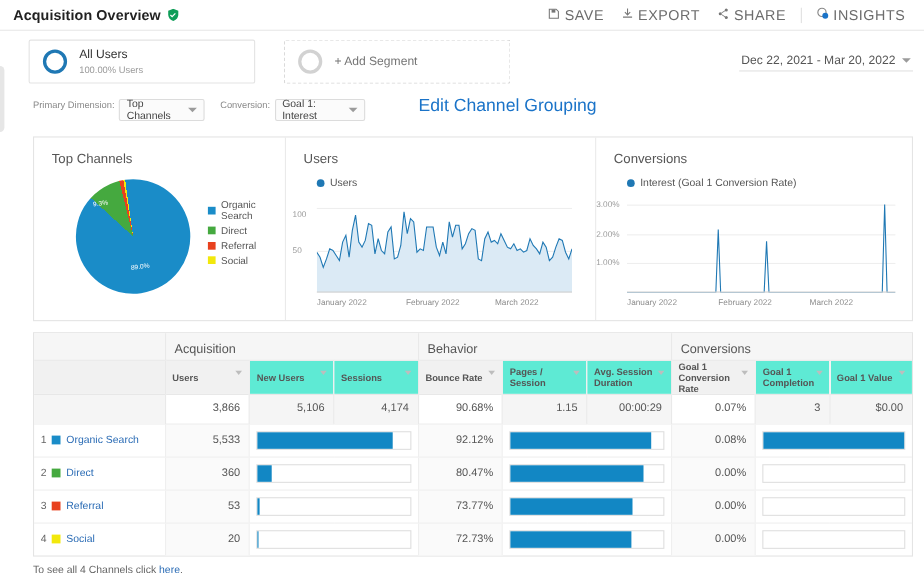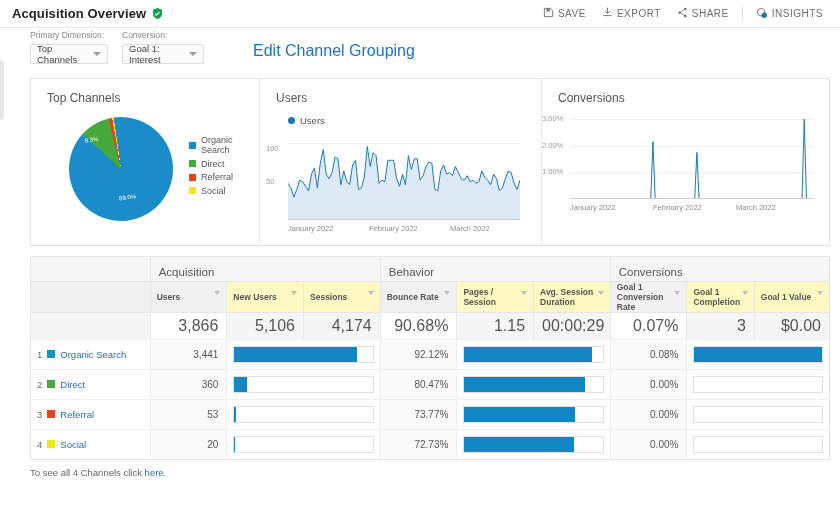--- a/index.html
+++ b/index.html
@@ -20,21 +20,21 @@
     background: #fff;
   }
   .page-title { font-size: 13px; color: #222; font-weight: bold; letter-spacing: .1px; }
   .verified {
     display: inline-block; margin-left: 6px; width: 11px; height: 11px;
     vertical-align: -1px;
   }
   .toolbar { margin-left: auto; display: flex; align-items: center; gap: 2px; }
   .tb-btn {
     display: flex; align-items: center; gap: 4px;
-    padding: 3px 7px; color: #6d6d6d; font-size: 10px;
+    padding: 3px 7px; color: #6d6d6d; font-size: 13px;
     letter-spacing: .5px; cursor: pointer; background: none; border: 0;
     font-family: inherit; text-transform: uppercase;
   }
   .tb-sep { width: 1px; height: 14px; background: #e0e0e0; margin: 0 4px; }
 
   
   .segment-bar { display: flex; align-items: center; padding: 8px 10px 10px 26px; }
   .segment-pill {
     width: 206px; height: 40px; border: 1px solid #e3e3e3; border-radius: 2px;
     background: #fff; display: flex; align-items: center; padding: 0 12px; gap: 11px;
@@ -54,21 +54,21 @@
   .date-range {
     margin-left: auto; font-size: 11px; color: #555;
     border-bottom: 1px solid #e2e2e2; padding: 2px 2px 3px 2px;
     display: flex; align-items: center; gap: 6px; cursor: pointer;
   }
   .caret { border-left: 4px solid transparent; border-right: 4px solid transparent;
            border-top: 4px solid #9b9b9b; display: inline-block; }
 
   
   .dims { display: flex; align-items: flex-end; gap: 14px; padding: 2px 0 0 30px; }
-  .dim-group { display: flex; flex-direction: column; gap: 4px; }
+  .dim-group { display: flex; flex-direction: row; gap: 4px; }
   .dim-label { font-size: 8.5px; color: #8a8a8a; }
   .dim-select {
     border: 1px solid #dcdcdc; border-radius: 2px; background: #fbfbfb;
     height: 20px; display: flex; align-items: center; justify-content: space-between;
     padding: 0 6px; font-size: 9.5px; color: #444; gap: 10px; cursor: pointer;
   }
   .dim-select.w1 { width: 78px; }
   .dim-select.w2 { width: 82px; }
   .edit-link { color: #1a73c8; font-size: 16px; cursor: pointer; margin-bottom: 4px; margin-left: 35px; }
 
@@ -107,26 +107,26 @@
   table { border-collapse: collapse; width: 100%; table-layout: fixed; }
   .grp-row td { height: 24px; font-size: 11.5px; color: #555; padding-left: 8px;
                 background: #f6f6f6; vertical-align: bottom; padding-bottom: 3px; }
   .grp-row td.grp { border-left: 1px solid #e9e9e9; }
   .hdr-row th {
     height: 26px; font-size: 8.5px; color: #555; font-weight: bold;
     text-align: left; padding: 0 6px; background: #f1f1f1;
     border-top: 1px solid #e6e6e6; border-left: 1px solid #e9e9e9;
     vertical-align: middle; position: relative; line-height: 10px;
   }
-  .hdr-row th.alt { background: #fef9c3; }
+  .hdr-row th.alt { background: #5eead4; }
   .hdr-row th .sortmark { position: absolute; right: 6px; top: 9px;
         border-left: 3px solid transparent; border-right: 3px solid transparent;
         border-top: 4px solid #bdbdbd; }
   .sum-row td {
-    height: 27px; font-size: 16px; color: #555; text-align: right; padding: 0 8px;
+    height: 27px; font-size: 10px; color: #555; text-align: right; padding: 0 8px;
     background: #f5f5f5; border-left: 1px solid #e9e9e9; border-top: 1px solid #e6e6e6;
   }
   .sum-row td.alt { background: #fff; }
   .data-row td {
     height: 30px; font-size: 10px; color: #555; text-align: right; padding: 0 8px;
     border-top: 1px solid #efefef; border-left: 1px solid #efefef;
   }
   .data-row td.alt { background: #fafafa; }
   .ch-cell { text-align: left !important; padding-left: 6px !important; }
   .ch-inner { display: flex; align-items: center; gap: 5px; }
@@ -191,20 +191,37 @@
           <svg width="12" height="12" viewBox="0 0 16 16">
               <circle cx="7" cy="7" r="5" fill="none" stroke="#888" stroke-width="1.4"></circle>
               <circle cx="11" cy="11" r="3.6" fill="#1a73c8"></circle>
             </svg>
         </span>
         <span>INSIGHTS</span>
       </button>
     </div>
   </div>
 
+  <div class="segment-bar">
+    <div class="segment-pill">
+      <div class="seg-ring"></div>
+      <div>
+        <div class="seg-name">All Users</div>
+        <div class="seg-sub">100.00% Users</div>
+      </div>
+    </div>
+    <div class="segment-add" style="margin-left:26px;">
+      <div class="seg-ring dashed"></div>
+      <span>+ Add Segment</span>
+    </div>
+    <div class="date-range">
+      <span>Dec 22, 2021 - Mar 20, 2022</span>
+      <span class="caret"></span>
+    </div>
+  </div>
 
   <div class="dims">
     <div class="dim-group">
       <span class="dim-label">Primary Dimension:</span>
       <div class="dim-select w1">
         <span>Top Channels</span>
         <span class="caret"></span>
       </div>
     </div>
     <div class="dim-group">
@@ -266,20 +283,24 @@
         </div>
       <div class="xlabels" id="users-x">
           <span>January 2022</span>
           <span>February 2022</span>
           <span>March 2022</span>
         </div>
     </div>
 
     <div class="panel p3">
       <div class="panel-title">Conversions</div>
+      <div class="chart-legend">
+        <span class="lg-dot"></span>
+        <span>Interest (Goal 1 Conversion Rate)</span>
+      </div>
       <div class="plot" id="conv-plot" style="height:88px;width:244px;">
           <div class="gridline" style="top: 61.3333px;"></div>
           <div class="ytick" style="top: 56.3333px; left: -28px;">1.00%</div>
           <div class="gridline" style="top: 34.6667px;"></div>
           <div class="ytick" style="top: 29.6667px; left: -28px;">2.00%</div>
           <div class="gridline" style="top: 8px;"></div>
           <div class="ytick" style="top: 3px; left: -28px;">3.00%</div>
           <svg width="244" height="88" style="position:absolute;left:0;top:0">
             <path d="M0,88 L80.76,88 L82.96000000000001,30.66666666666667 L85.16000000000001,88 L124.68,88 L126.88000000000001,41.333333333333336 L129.08,88 L232.04,88 L234.23999999999998,8 L236.43999999999997,88 L244,88" fill="none" stroke="#1f78b4" stroke-width="1"></path>
           </svg>
@@ -342,21 +363,21 @@
       </tbody>
       <tbody id="rows-body">
           <tr class="data-row">
             <td class="ch-cell" style="border-left:none">
        <div class="ch-inner">
                 <span class="ch-idx">1</span>
        <span class="ch-sw" style="background:#1a8cc8"></span>
        <span class="ch-name">Organic Search</span>
               </div>
             </td>
-     <td class="alt">3,441</td>
+     <td class="alt">5,533</td>
             <td class="barcell" colspan="2">
               <div class="bar-track">
                 <div class="bar-fill" style="width:89%"></div>
               </div>
             </td>
             <td class="alt">92.12%</td>
             <td class="barcell" colspan="2">
               <div class="bar-track">
                 <div class="bar-fill" style="width:92.12%"></div>
               </div>

